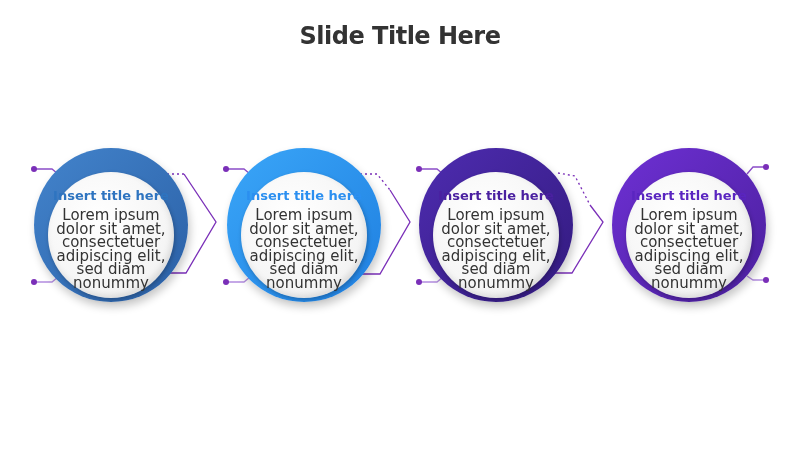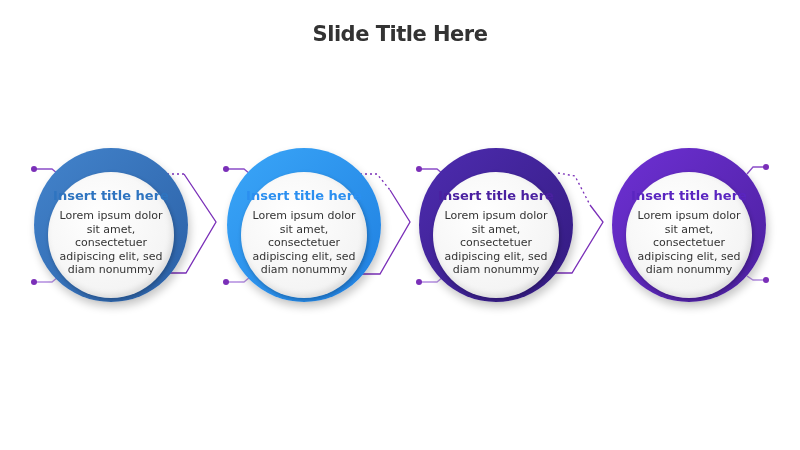--- a/index.html
+++ b/index.html
@@ -1,22 +1,22 @@
 <!DOCTYPE html>
 <html><head>
 <meta charset="utf-8">
 <style>
   html, body { margin:0; padding:0; }
   body { width:800px; height:450px; background:#ffffff; position:relative; overflow:hidden; font-family:"DejaVu Sans", sans-serif; }
-  .title { position:absolute; left:0; top:22px; width:800px; text-align:center; font-size:21px; font-weight:bold; color:#333333; letter-spacing:-0.5px; }
+  .title { position:absolute; left:0; top:22px; width:800px; text-align:center; font-size:24px; font-weight:bold; color:#333333; letter-spacing:-0.5px; }
   svg.lines { position:absolute; left:0; top:0; }
   .step { position:absolute; width:154px; height:154px; border-radius:50%; box-shadow:2px 5px 8px rgba(0,0,0,0.22); }
   .inner { position:absolute; left:14px; top:24px; width:126px; height:126px; border-radius:50%; background:radial-gradient(circle at 40% 35%, #ffffff 0%, #f4f4f4 70%, #e9e9e9 100%); box-shadow:inset -2px -3px 6px rgba(0,0,0,0.10), 1px 2px 4px rgba(0,0,0,0.25); text-align:center; }
   .st { margin-top:16px; font-size:13px; font-weight:bold; line-height:16px; }
-  .sb { margin-top:5px; font-size:11px; line-height:13.5px; color:#333333; padding:0 6px; }
+  .sb { margin-top:5px; font-size:15px; line-height:13.5px; color:#333333; padding:0 6px; }
 </style>
 </head>
 <body>
 
 <div class="title">Slide Title Here</div>
 
 <svg class="lines" width="800" height="450">
   <g fill="none" stroke="#7a2fb8" stroke-width="1.3">
 
     <g>

